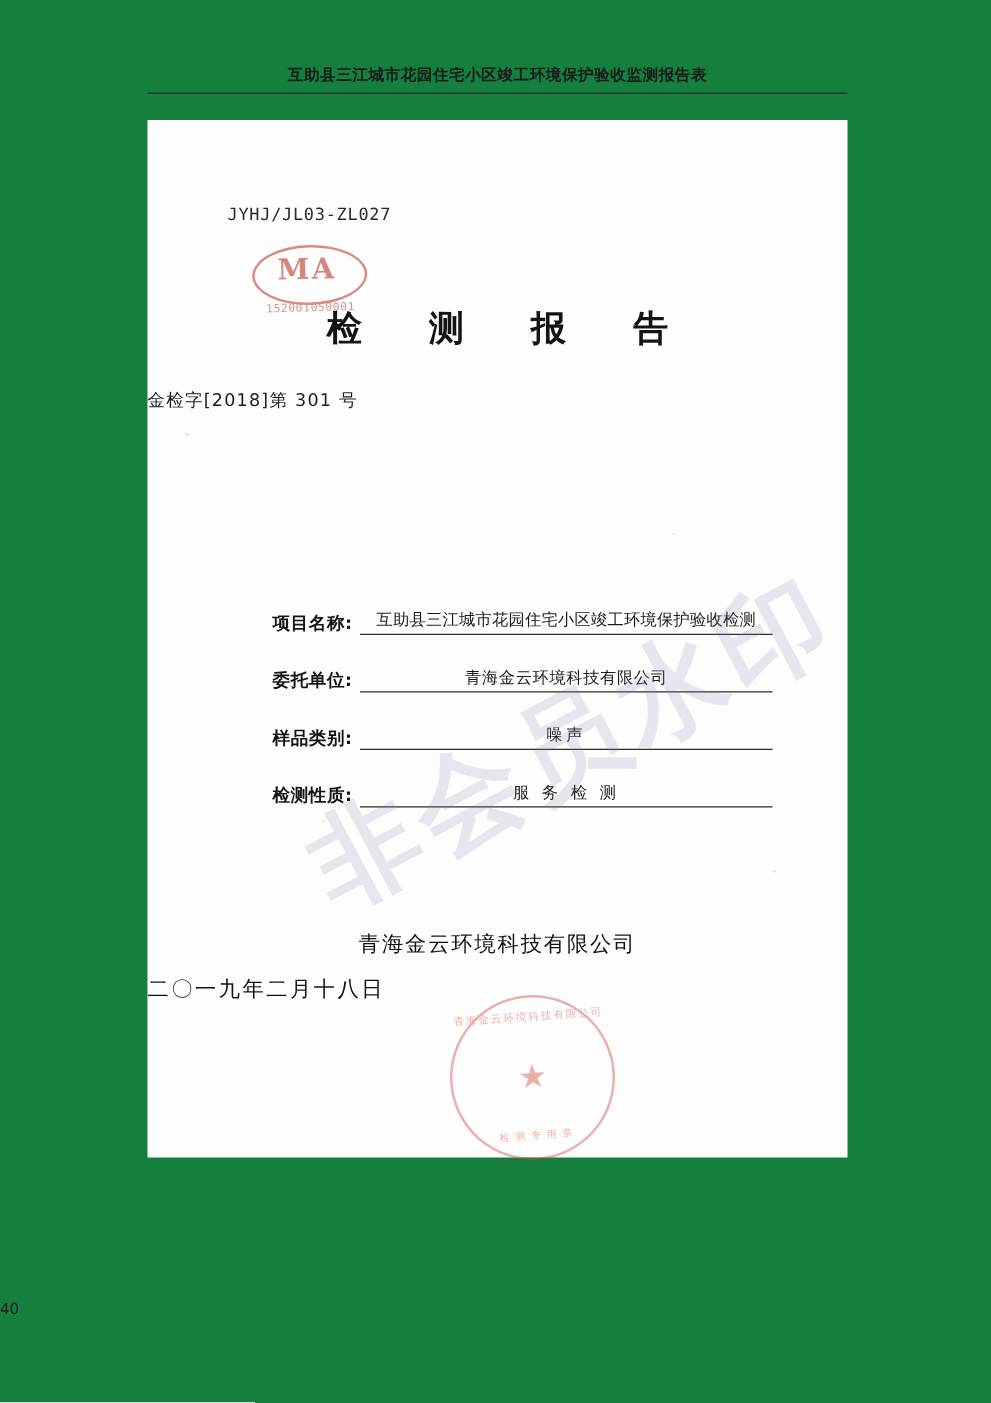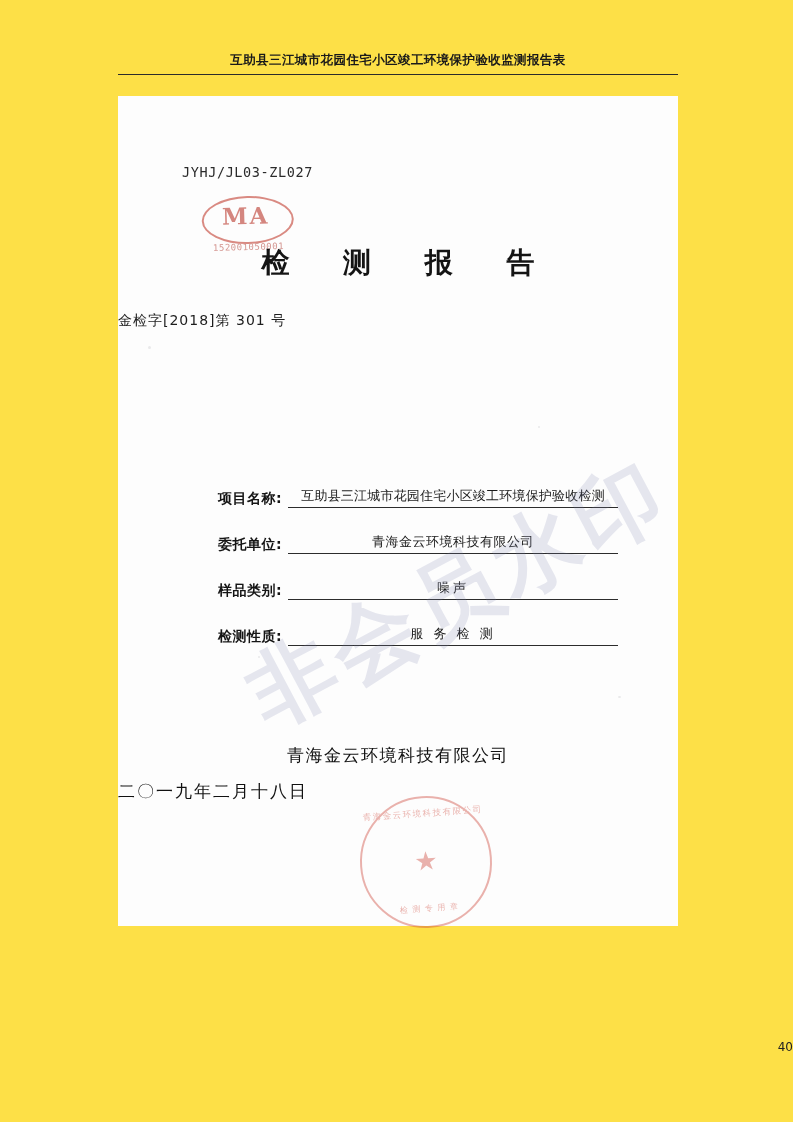--- a/index.html
+++ b/index.html
@@ -13,21 +13,21 @@
     font-family: "Liberation Serif", serif;
     color: #1b1b1b;
     position: relative;
     overflow: hidden;
   }
   .page {
     position: absolute;
     left: 0; top: 0;
     width: 793px;
     height: 1122px;
-    background: #fde047;
+    background: #15803d;
   }
 
   
   .header {
     position: absolute;
     left: 118px;
     top: 52px;
     width: 560px;
     text-align: center;
   }
@@ -257,21 +257,21 @@
     transform: rotate(-28deg);
     white-space: nowrap;
   }
 
   
   .page-number {
     position: absolute;
     left: 0;
     top: 1040px;
     width: 793px;
-    text-align: right;
+    text-align: left;
     font-family: "DejaVu Sans", sans-serif;
     font-size: 12px;
     color: #222;
   }
 
   
   .speckle {
     position: absolute;
     background: rgba(60, 60, 70, 0.10);
     border-radius: 50%;

